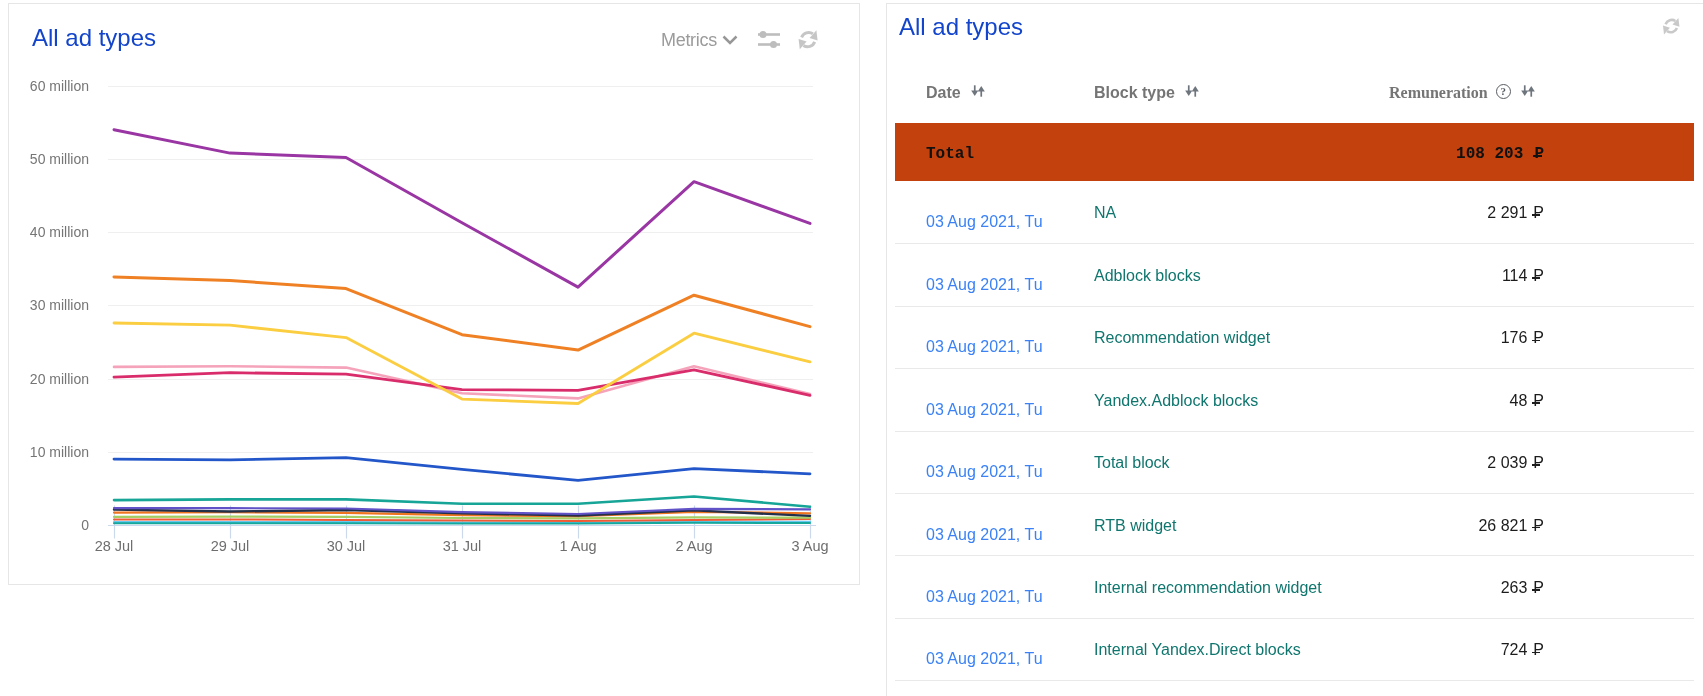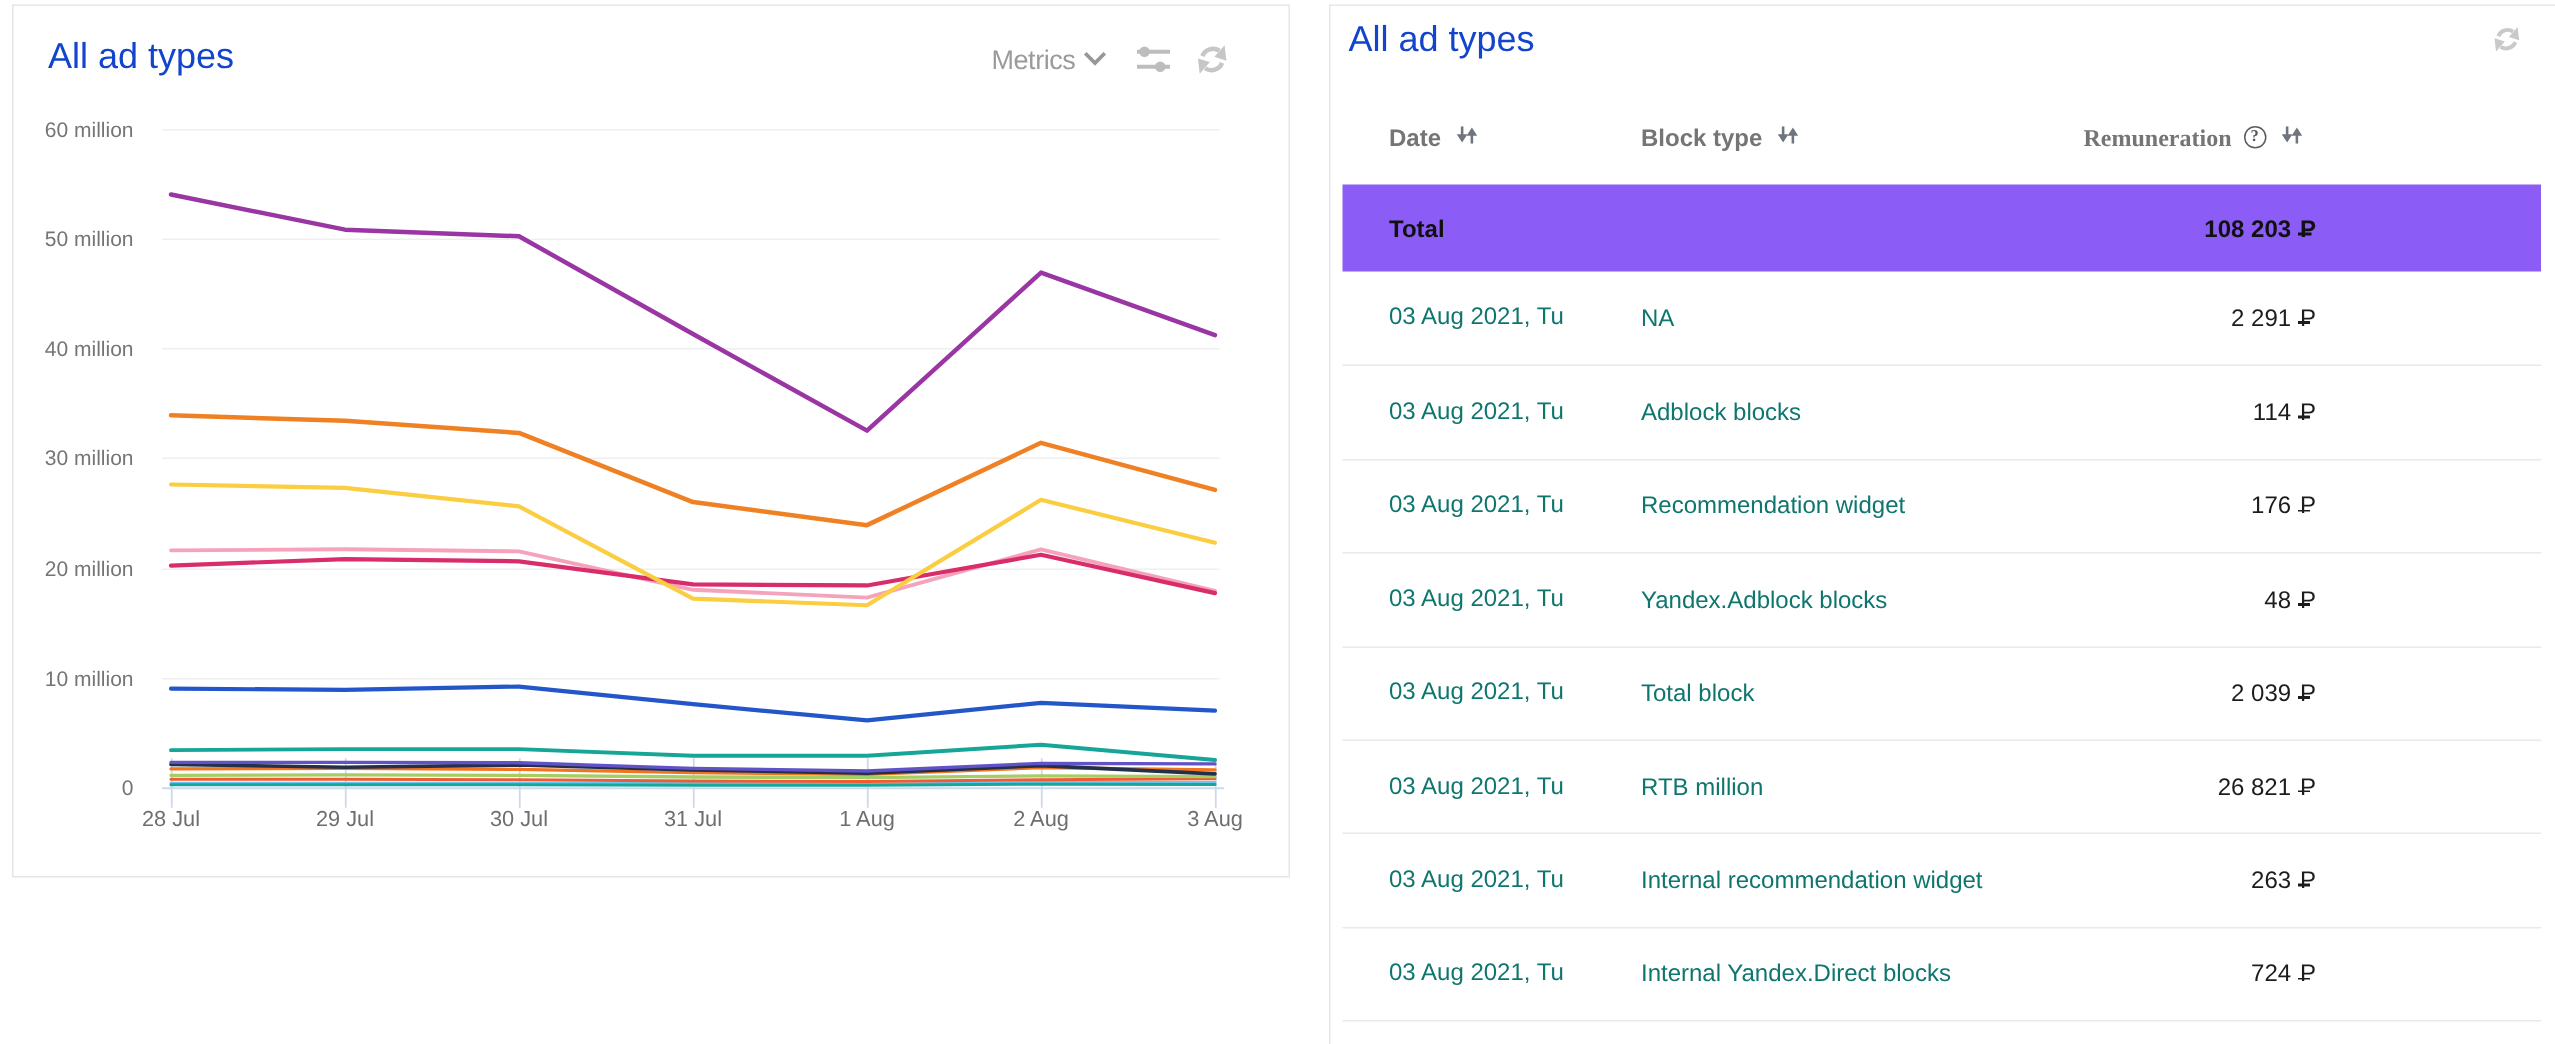--- a/index.html
+++ b/index.html
@@ -16,25 +16,25 @@
 .ic-refresh { position:absolute; left:785px; top:24px; }
 .rt-refresh { position:absolute; left:772px; top:12px; }
 .thead { position:absolute; top:0; left:0; right:0; height:118px; }
 .th { position:absolute; font-size:16px; font-weight:bold; color:#757575; top:79.5px; }
 .th-date { left:39px;text-align:center; }
 .th-block { left:207px; }
 .th-rem { left:502px;font-family:Liberation Serif, serif; }
 .sort { margin-left:10px; vertical-align:1px; }
 .qmark { display:inline-block; width:15px; height:15px; border:1.6px solid #595d61; border-radius:50%; font-size:11px; font-weight:bold; color:#54585c; text-align:center; line-height:12px; vertical-align:3px; margin-left:8px; }
 .tbody { position:absolute; top:119px; left:8px; width:799px; }
-.row-total { height:58px; background:#8b5cf6; display:flex; align-items:center; position:relative; }
+.row-total { height:58px; background:#c2410c; display:flex; align-items:center; position:relative;font-family:Liberation Mono, monospace; }
 .row { height:62.4px; display:flex; align-items:center; position:relative; }
 .row-sep { border-top:1px solid #e9e9e9; }
 .row-endline { border-top:1px solid #e9e9e9; }
-.c-date { position:absolute; left:31px; font-size:16px; color:#0f766e; top:50%; transform:translateY(-50%); margin-top:0; }
+.c-date { position:absolute; left:31px; font-size:16px; color:#3b82f6; top:50%; transform:translateY(-50%); margin-top:10px; }
 .c-block { position:absolute; left:199px; font-size:16px; color:#0f766e; top:50%; transform:translateY(-50%); margin-top:1px; }
 .c-val { position:absolute; right:150px; font-size:16px; color:#1c1c1c; text-align:center; top:50%; transform:translateY(-50%); margin-top:1px; }
 .row-total .c-date, .row-total .c-val { font-weight:bold; color:#111; margin-top:2px; }
 .rub { position:relative; display:inline-block; margin-left:1.5px; }
 .rub i { position:absolute; left:-1.8px; bottom:6.3px; width:8.4px; height:1.5px; background:currentColor; }
 .row-total .rub i { height:2px; width:9px; bottom:6px; }
 </style>
 </head>
 <body>
 <div class="card-left">
@@ -153,21 +153,21 @@
   <div class="c-block">Yandex.Adblock blocks</div>
   <div class="c-val">48&nbsp;<span class="rub">P<i></i></span></div>
 </div>
 <div class="row row-sep">
   <div class="c-date">03 Aug 2021, Tu</div>
   <div class="c-block">Total block</div>
   <div class="c-val">2 039&nbsp;<span class="rub">P<i></i></span></div>
 </div>
 <div class="row row-sep">
   <div class="c-date">03 Aug 2021, Tu</div>
-  <div class="c-block">RTB million</div>
+  <div class="c-block">RTB widget</div>
   <div class="c-val">26 821&nbsp;<span class="rub">P<i></i></span></div>
 </div>
 <div class="row row-sep">
   <div class="c-date">03 Aug 2021, Tu</div>
   <div class="c-block">Internal recommendation widget</div>
   <div class="c-val">263&nbsp;<span class="rub">P<i></i></span></div>
 </div>
 <div class="row row-sep">
   <div class="c-date">03 Aug 2021, Tu</div>
   <div class="c-block">Internal Yandex.Direct blocks</div>

